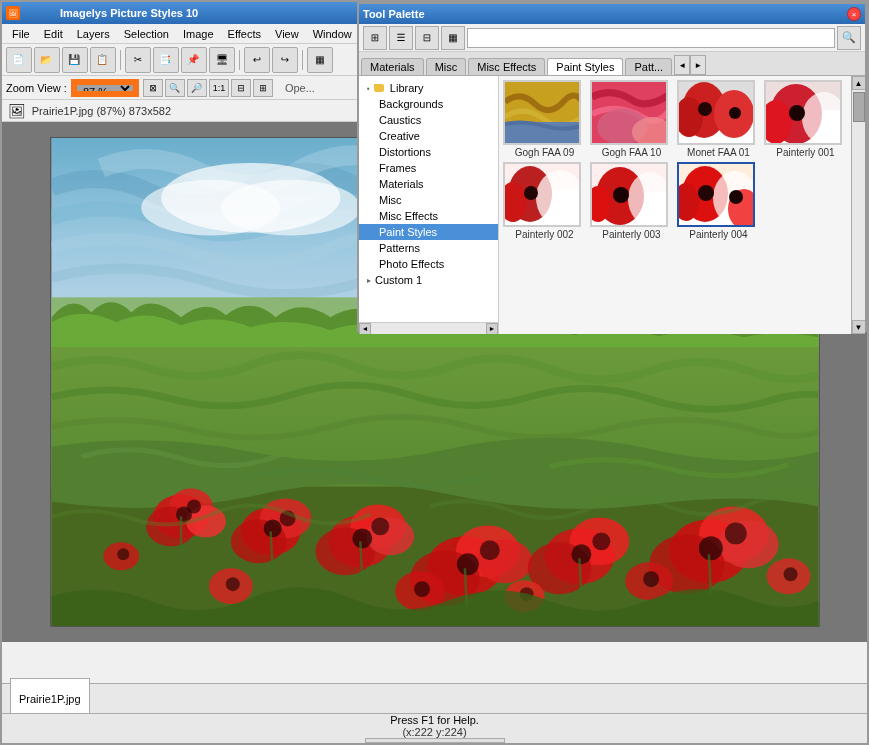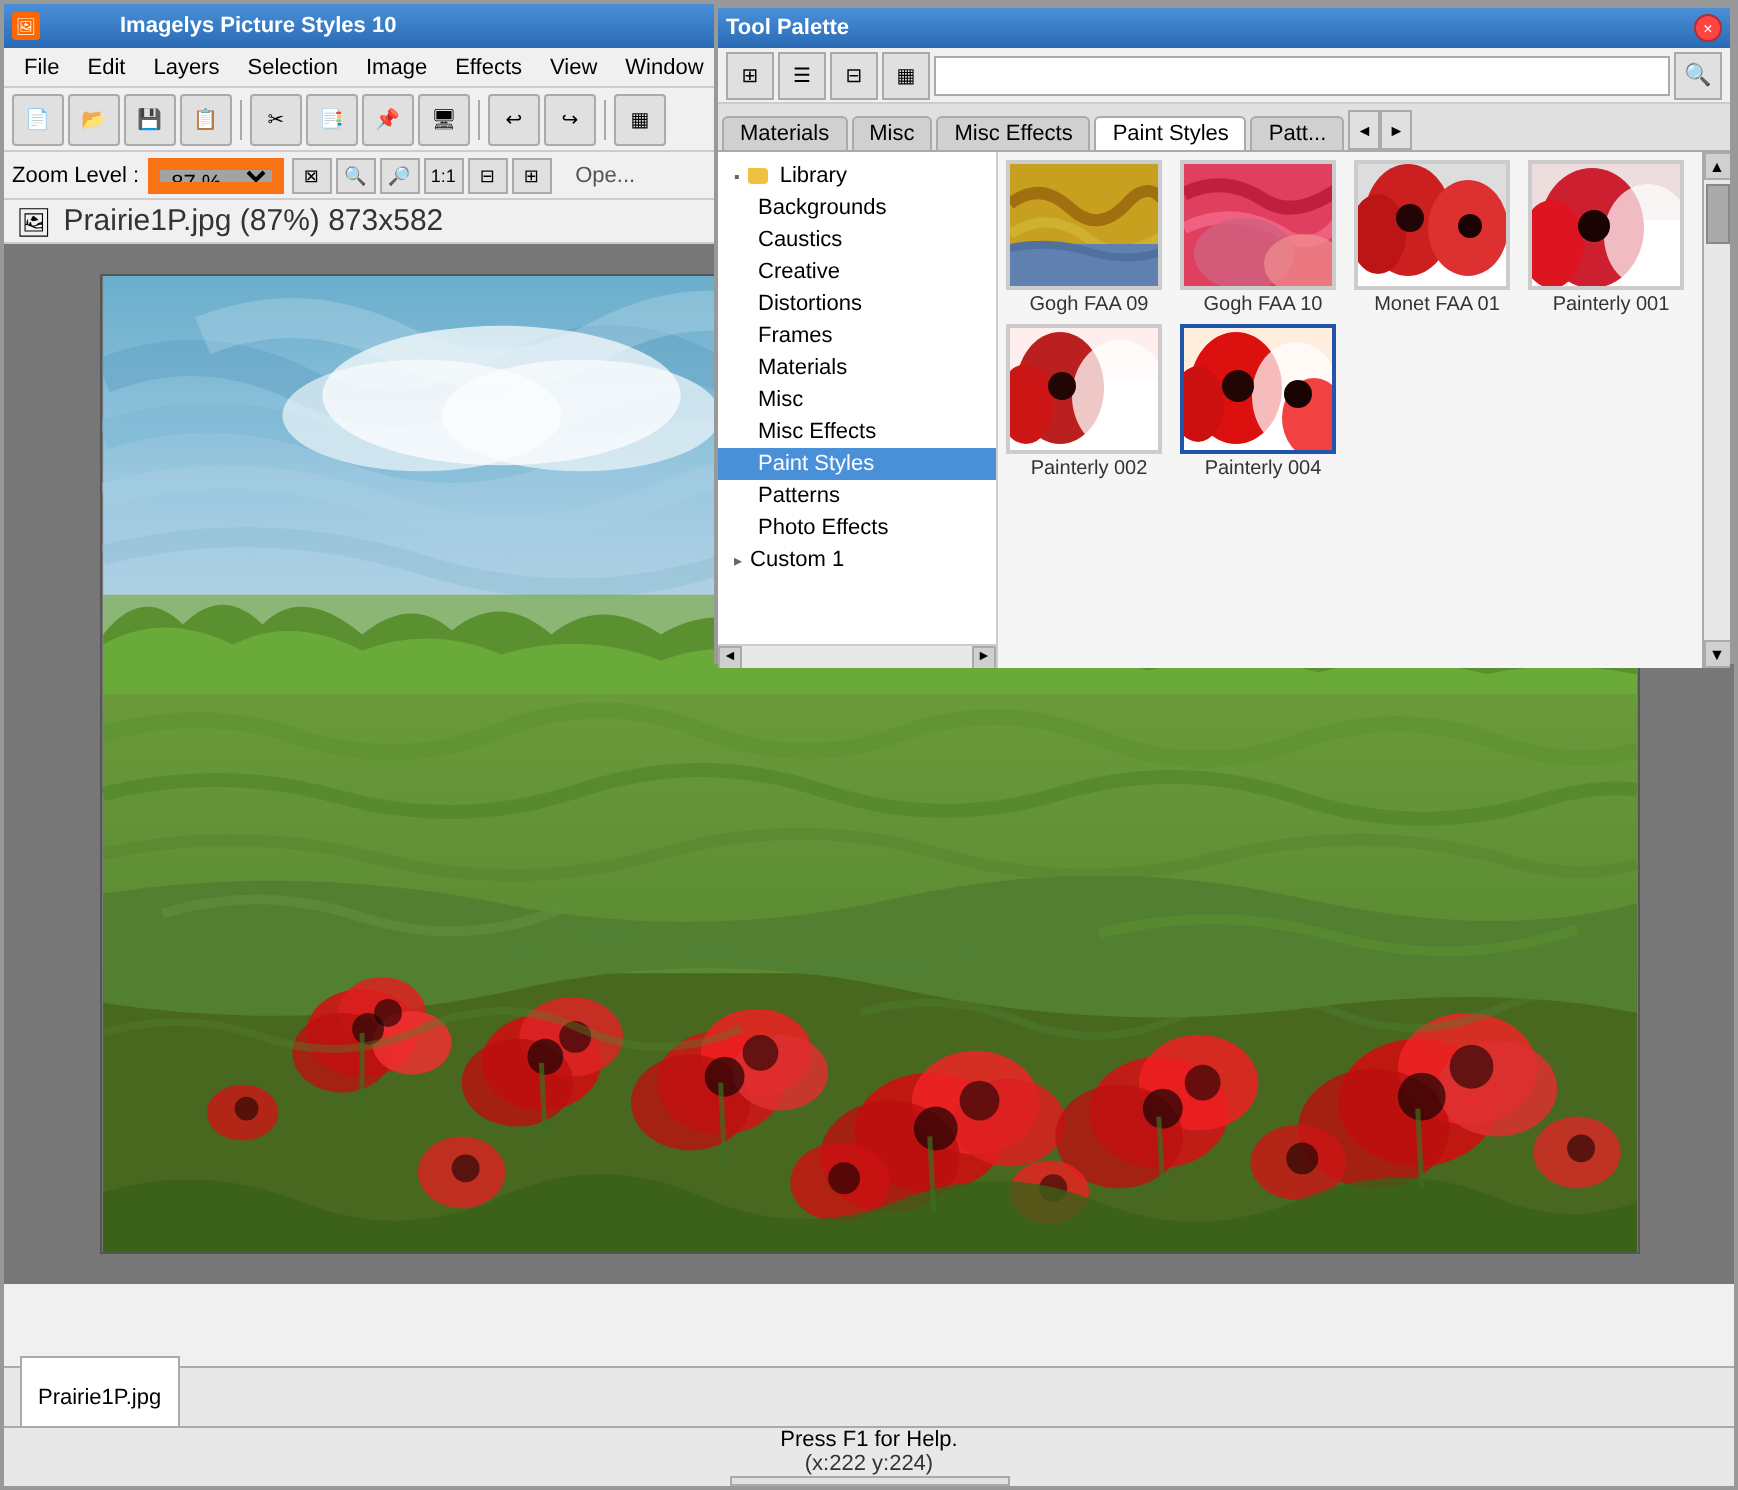--- a/index.html
+++ b/index.html
@@ -159,21 +159,21 @@
     .file-info-bar {
       background: #f0f0f0;
       height: 22px;
       display: flex;
       align-items: center;
       border-bottom: 1px solid #ccc;
       padding: 0 6px;
       gap: 6px;
     }
     .file-name {
-      font-size: 15px;
+      font-size: 11px;
       color: #333;
       text-align: right;
     }
 
     
     .canvas-area {
       flex: 1;
       background: #888;
       overflow: hidden;
       position: relative;
@@ -486,21 +486,21 @@
     <div class="tb-btn" title="Paste">📌</div>
     <div class="tb-btn" title="Screenshot">🖥</div>
     <div class="tb-sep"></div>
     <div class="tb-btn" title="Undo">↩</div>
     <div class="tb-btn" title="Redo">↪</div>
     <div class="tb-sep"></div>
     <div class="tb-btn">▦</div>
   </div>
 
   <div class="zoom-bar">
-    <span class="zoom-label">Zoom Level :</span>
+    <span class="zoom-label">Zoom View :</span>
     <select class="zoom-select">
       <option>87 %</option>
       <option>100 %</option>
       <option>50 %</option>
     </select>
     <div class="zoom-icons">
       <div class="zoom-btn">⊠</div>
       <div class="zoom-btn">🔍</div>
       <div class="zoom-btn">🔎</div>
       <div class="zoom-btn">1:1</div>
@@ -791,20 +791,33 @@
                   <rect x="0" y="0" width="78" height="26" fill="#ffeeee"></rect>
                   <ellipse cx="25" cy="30" rx="22" ry="28" fill="#bb2020"></ellipse>
                   <ellipse cx="55" cy="34" rx="24" ry="28" fill="#ffffff" opacity="0.75"></ellipse>
                   <ellipse cx="8" cy="38" rx="14" ry="20" fill="#cc1515"></ellipse>
                   <circle cx="26" cy="29" r="7" fill="#220505"></circle>
                 </svg>
               </div>
               <div class="thumb-label">Painterly 002</div>
             </div>
 
+            <div class="thumb-item">
+              <div class="thumb-img">
+                <svg viewBox="0 0 78 65" width="78" height="65">
+                  <rect width="78" height="65" fill="#ffffff"></rect>
+                  <rect x="0" y="0" width="78" height="28" fill="#ffeeee"></rect>
+                  <ellipse cx="28" cy="32" rx="24" ry="29" fill="#cc1515"></ellipse>
+                  <ellipse cx="58" cy="35" rx="22" ry="27" fill="#ffffff" opacity="0.7"></ellipse>
+                  <ellipse cx="6" cy="40" rx="12" ry="18" fill="#dd1010"></ellipse>
+                  <circle cx="29" cy="31" r="8" fill="#1a0303"></circle>
+                </svg>
+              </div>
+              <div class="thumb-label">Painterly 003</div>
+            </div>
 
             <div class="thumb-item selected">
               <div class="thumb-img" style="border:2px solid #2255aa;">
                 <svg viewBox="0 0 78 65" width="78" height="65">
                   <rect width="78" height="65" fill="#ffffff"></rect>
                   <rect x="0" y="0" width="78" height="28" fill="#ffeedd"></rect>
                   <ellipse cx="26" cy="30" rx="23" ry="28" fill="#dd1010"></ellipse>
                   <ellipse cx="56" cy="34" rx="22" ry="27" fill="#ffffff" opacity="0.72"></ellipse>
                   <ellipse cx="7" cy="38" rx="13" ry="19" fill="#cc0f0f"></ellipse>
                   <ellipse cx="65" cy="45" rx="16" ry="20" fill="#ee2020" opacity="0.85"></ellipse>

